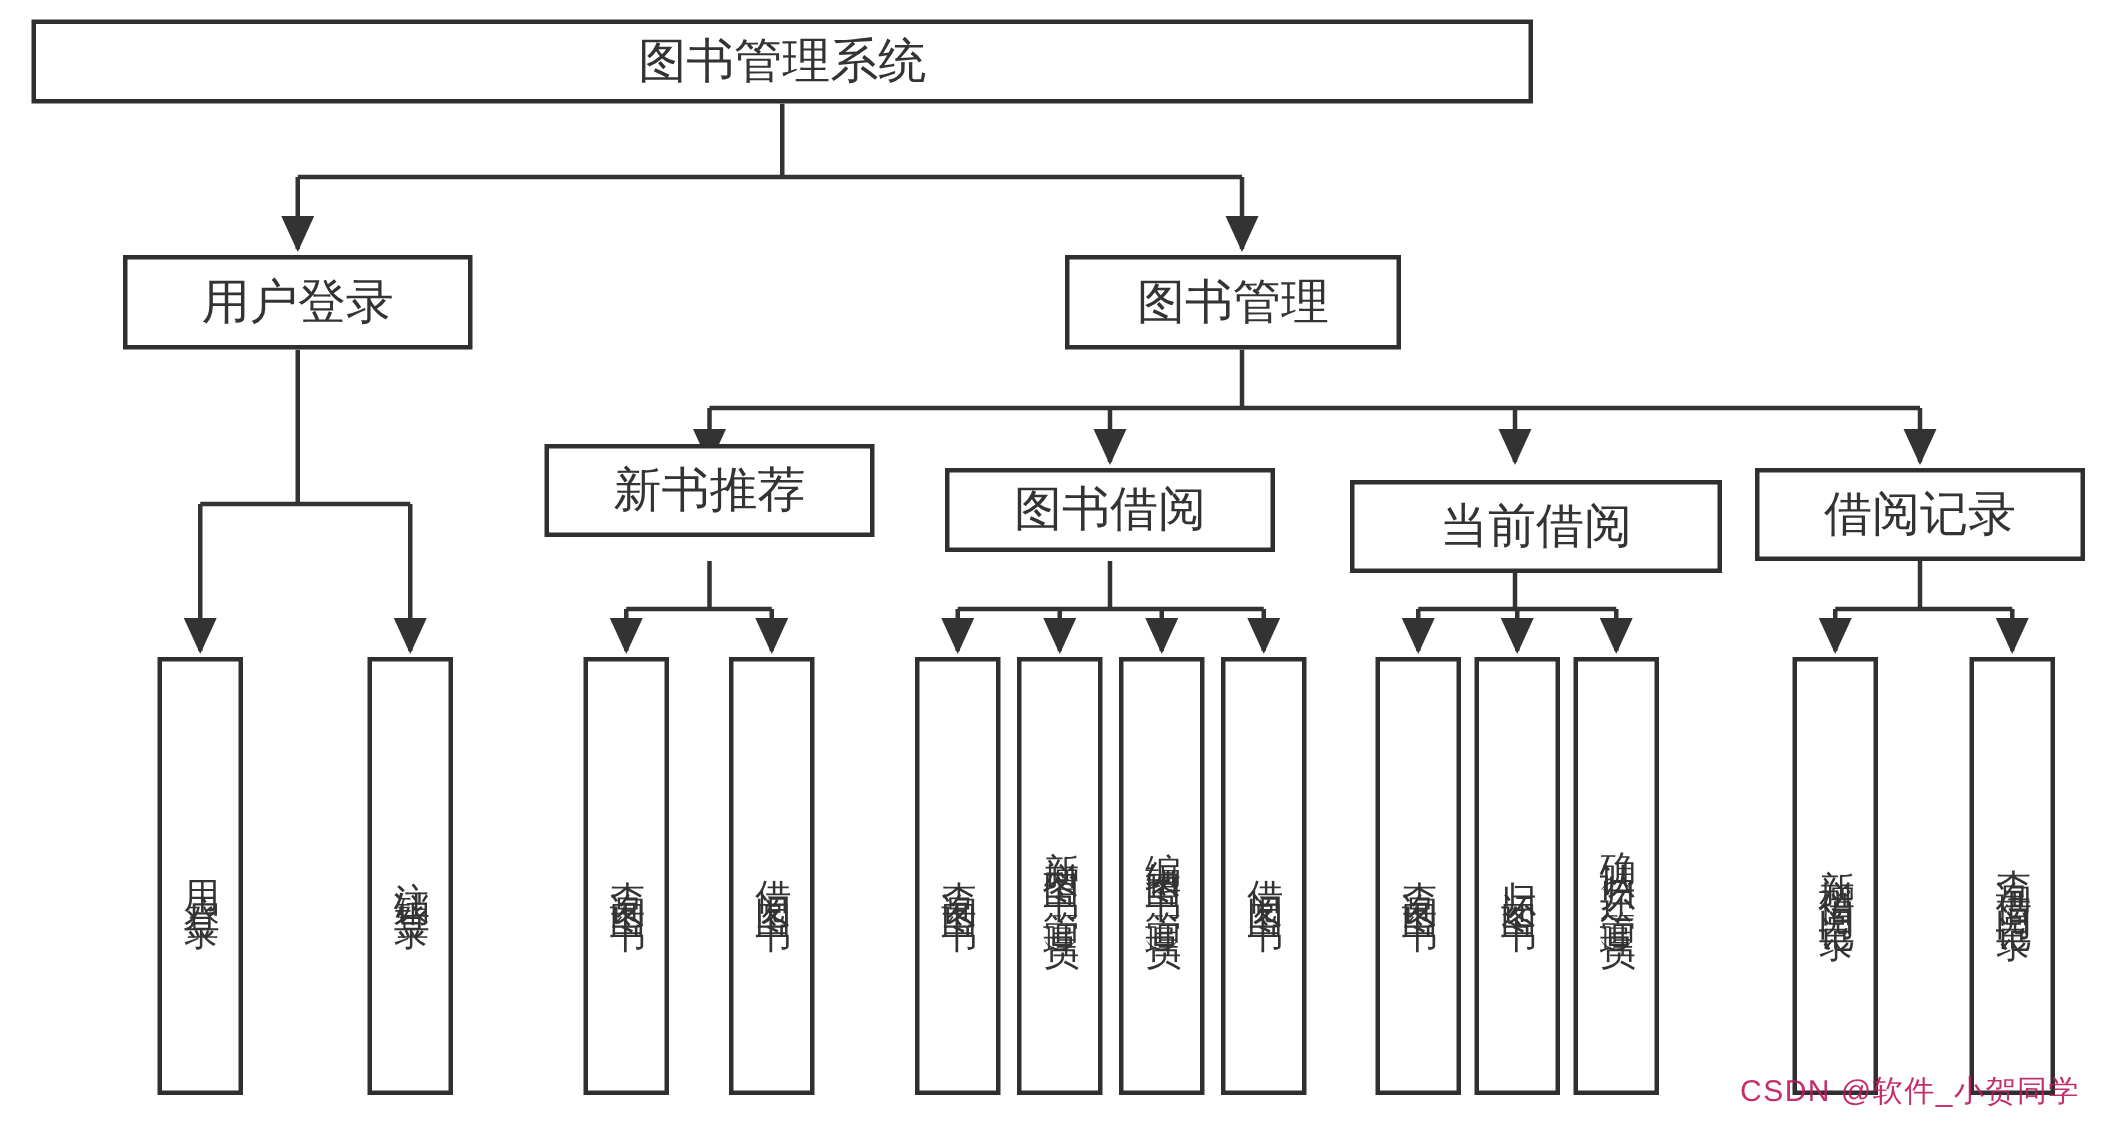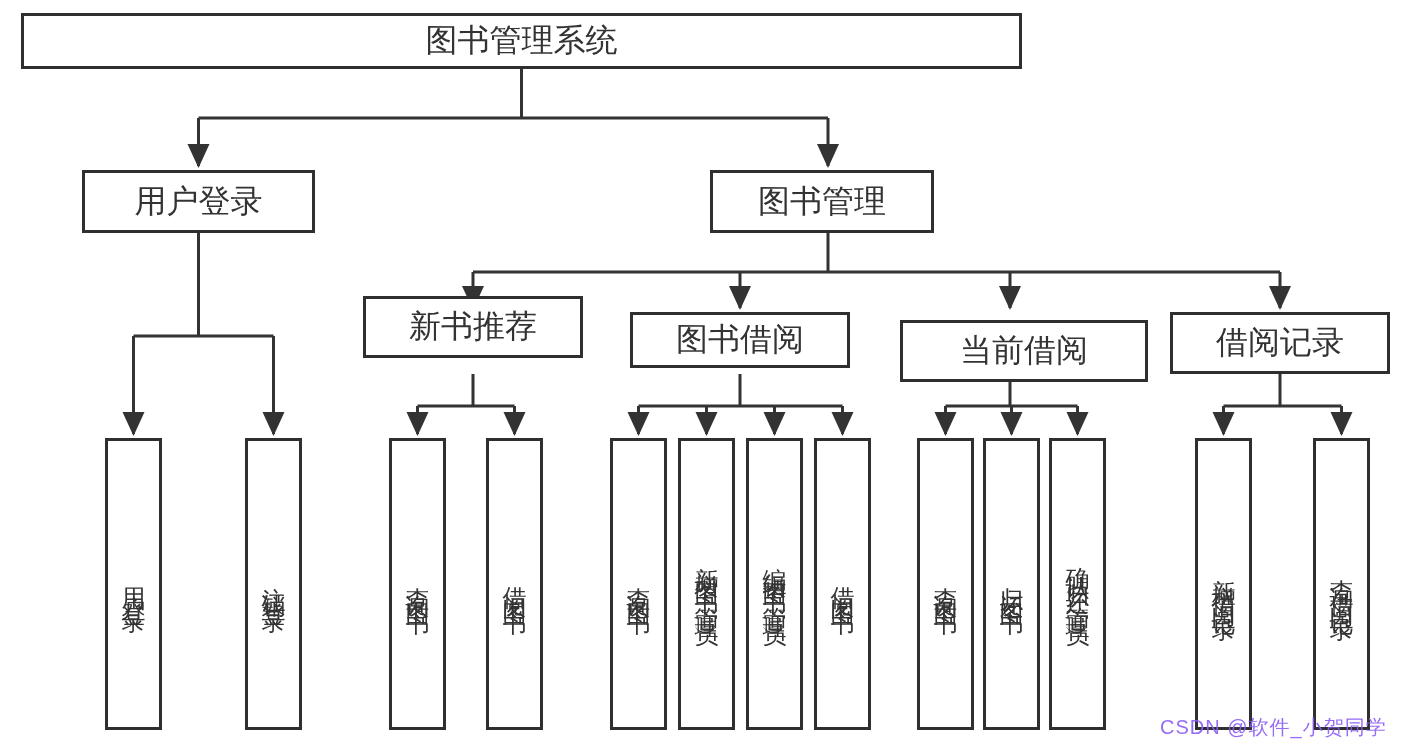--- a/index.html
+++ b/index.html
@@ -70,21 +70,21 @@
   .v-g2-0 { left: 917px; }
   .v-g2-1 { left: 983px; }
   .v-g2-2 { left: 1049px; }
   .v-g3-0 { left: 1195px; }
   .v-g3-1 { left: 1313px; }
   #watermark {
     position: absolute;
     left: 1160px;
     top: 714px;
     font-size: 20px;
-    color: #8b5cf6;
+    color: #be185d;
     opacity: 0.9;
     z-index: 2;
     white-space: nowrap;
     letter-spacing: 1px;
   }
 </style>
 </head>
 <body>
 
 <div id="canvas">

